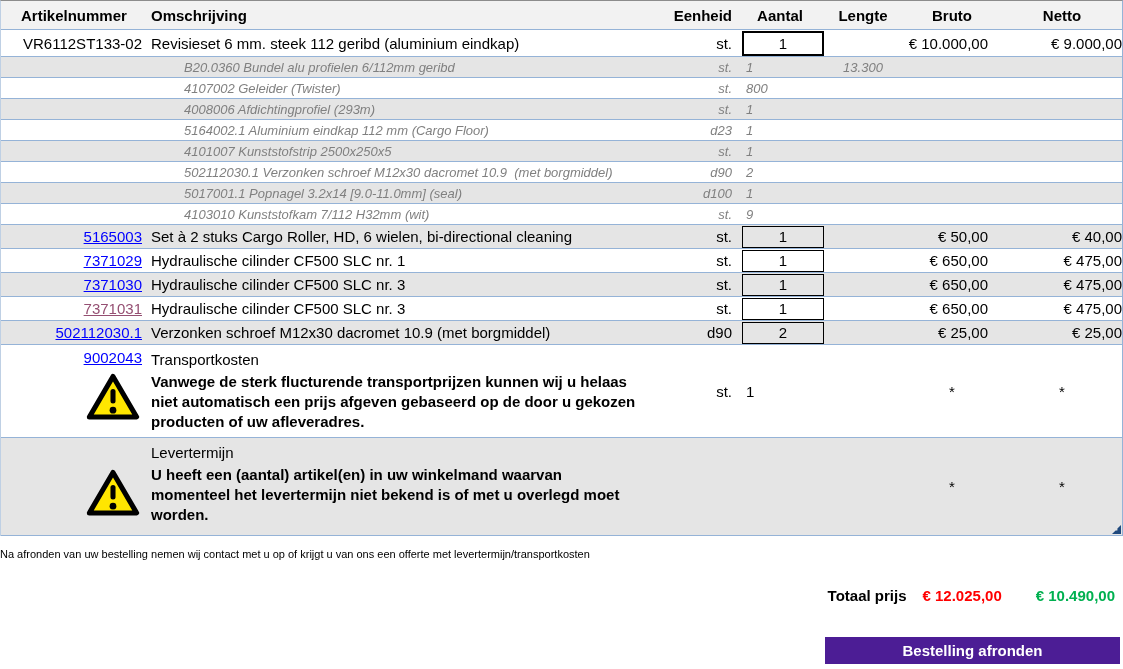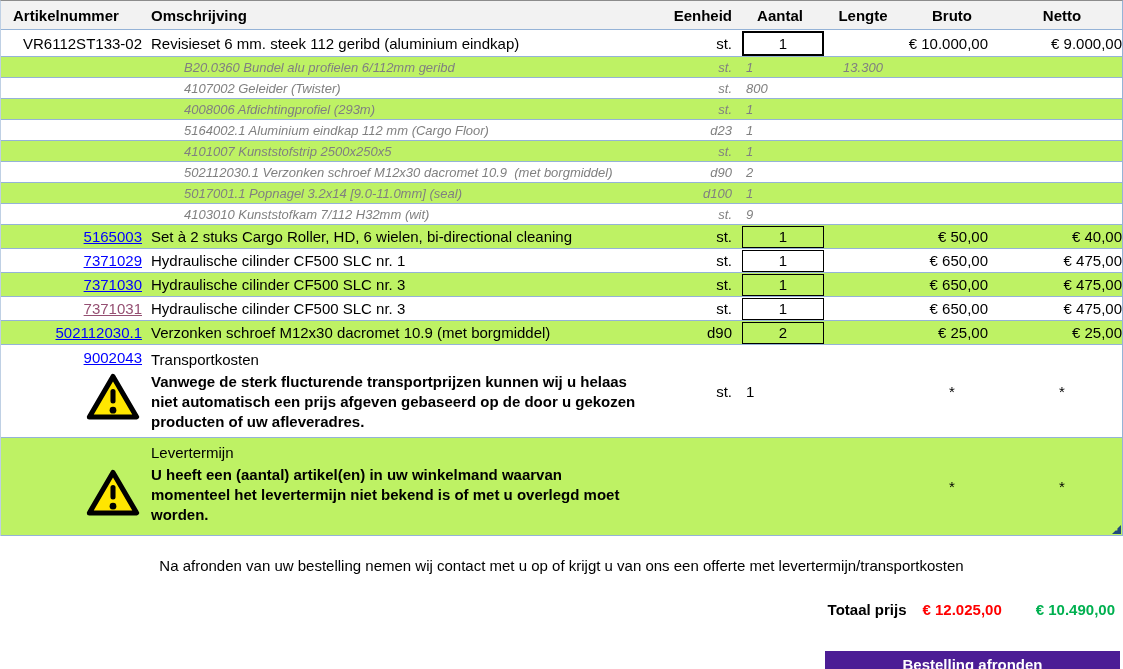--- a/index.html
+++ b/index.html
@@ -11,32 +11,32 @@
     border-top:1px solid #8c8c8c;
     border-left:1px solid #bfd0e4;
     border-right:1px solid #95b3d7;
   }
   .row{
     display:grid;
     grid-template-columns:145px 1fr 45px 88px 78px 100px 120px;
     align-items:center;
     border-bottom:1px solid #95b3d7;
   }
-  .blue{background:#bef264;}
+  .blue{background:#e5e5e5;}
   
   .c-art{text-align:right;padding-right:4px;white-space:nowrap;}
   .c-desc{padding-left:5px;white-space:nowrap;overflow:hidden;}
   .c-een{display:flex;justify-content:flex-end;padding-right:4px;white-space:nowrap;}
   .c-aan{}
   .c-len{text-align:center;}
   .c-bru{text-align:right;padding-right:14px;white-space:nowrap;}
   .c-net{text-align:right;white-space:nowrap;}
   
   .header-row{height:28px;font-size:15px;font-weight:bold;background:#f2f2f2;}
-  .header-row .c-art{text-align:left;padding-left:12px;}
+  .header-row .c-art{text-align:left;padding-left:20px;}
   .header-row .c-aan,.header-row .c-len,.header-row .c-bru,.header-row .c-net{text-align:center;padding:0;}
   
   .parent-row{height:26px;font-size:15px;}
   
   .comp{height:20px;font-size:13px;font-style:italic;color:#808080;}
   .comp .c-desc{padding-left:38px;white-space:pre;}
   .comp .c-aan{padding-left:10px;}
   
   .item{height:23px;font-size:15px;}
   .qty-input{
@@ -60,21 +60,21 @@
   .msg-row .c-een{align-items:center;}
   .msg-row .c-aan{display:flex;align-items:center;padding-left:10px;}
   .msg-row .c-bru,.msg-row .c-net{display:flex;align-items:center;justify-content:center;text-align:center;padding:0;}
   .resize-handle{
     position:absolute;right:1px;bottom:1px;width:9px;height:9px;
     background:#1f497d;
     clip-path:polygon(100% 0, 100% 100%, 0 100%, 40% 60%, 60% 60%, 60% 40%);
     cursor:nwse-resize;
   }
   
-  .note{font-size:15px;text-align:center;margin-top:21px;}
+  .note{font-size:11px;text-align:left;margin-top:12px;}
   .totals{
     display:flex;justify-content:flex-end;align-items:center;
     margin-top:27px;padding-right:8px;font-size:15px;font-weight:bold;
   }
   .t-bruto{color:#ff0000;margin-left:16px;}
   .t-netto{color:#00b050;margin-left:34px;}
   .finish-btn{
     display:block;margin:33px 3px 0 auto;width:295px;height:27px;
     background:#4c1d95;color:#fff;border:none;cursor:pointer;
     font-family:inherit;font-size:15px;font-weight:bold;

